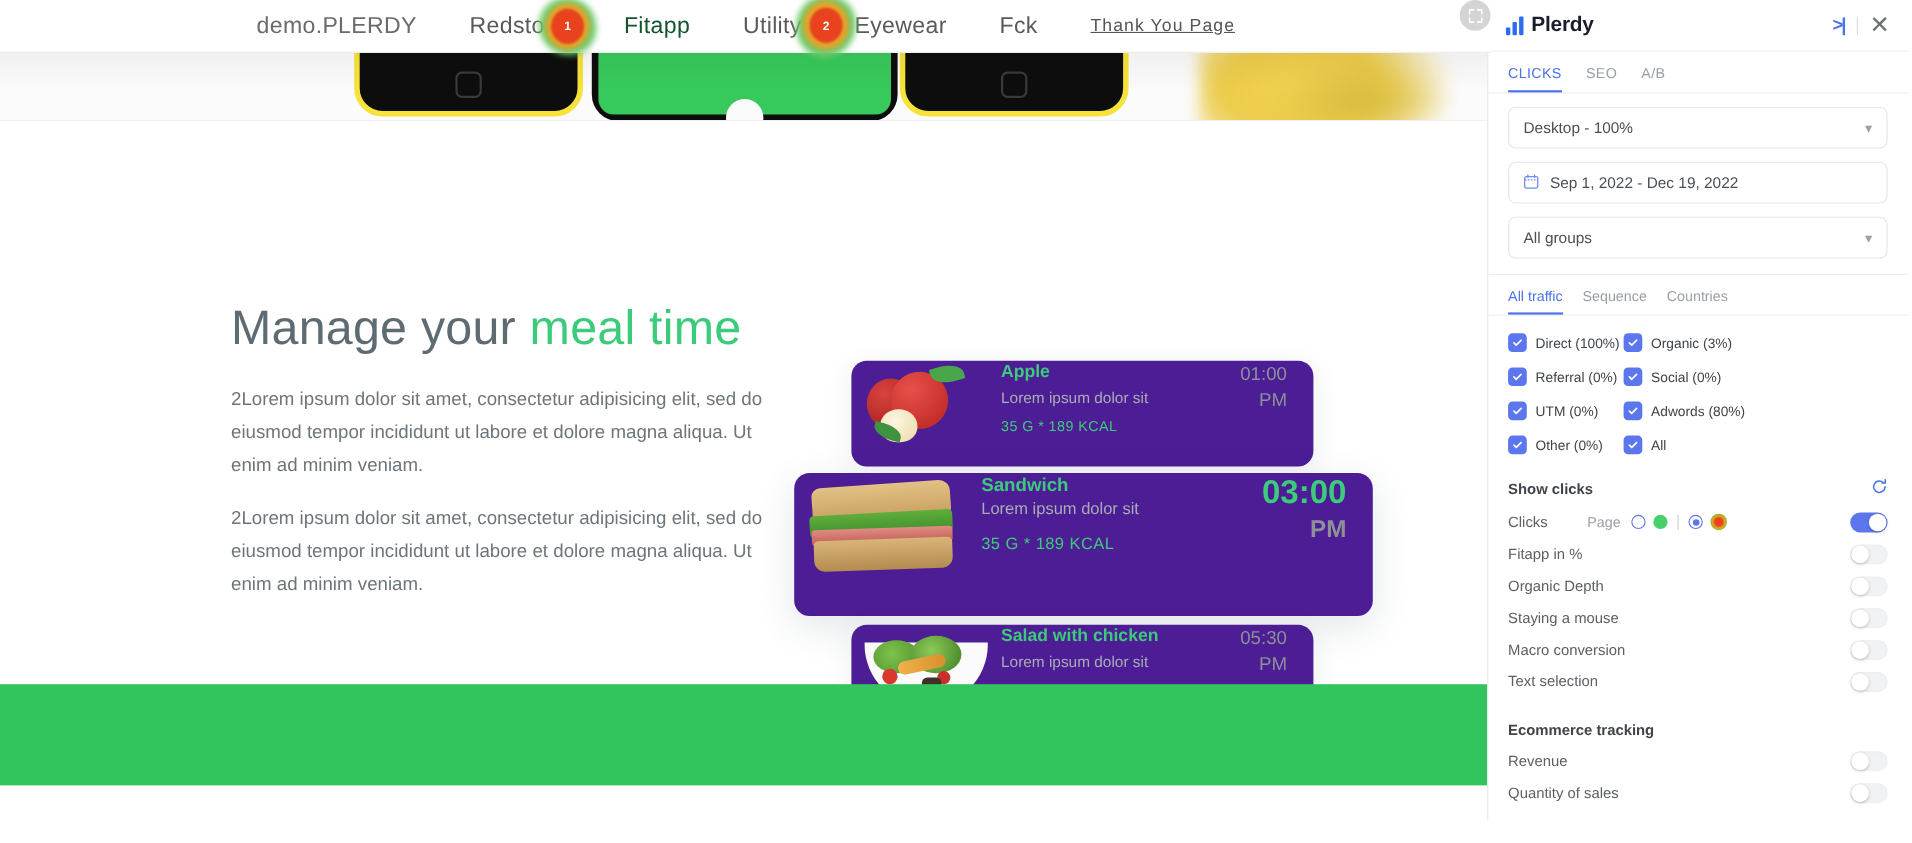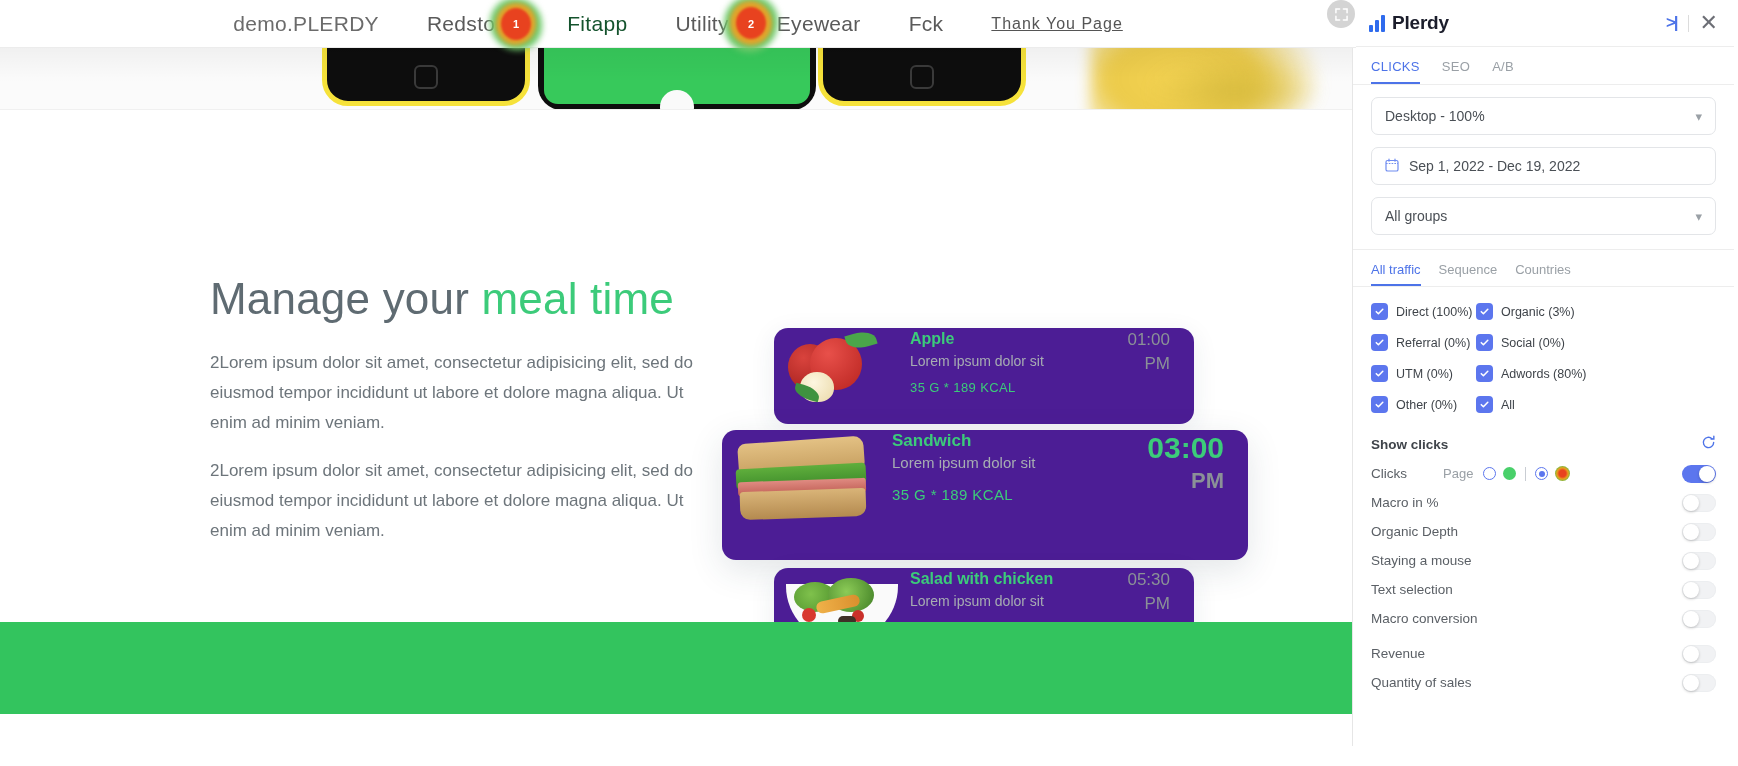--- a/index.html
+++ b/index.html
@@ -568,50 +568,53 @@
             <i></i>
           </span>
         <span class="heat-ic"></span>
       </span>
       <span class="toggle on">
           <i></i>
         </span>
     </div>
 
     <div class="row">
-      <span>Macro in %</span>
+      <span>Fitapp in %</span>
       <span class="toggle">
           <i></i>
         </span>
     </div>
     <div class="row">
       <span>Organic Depth</span>
       <span class="toggle">
           <i></i>
         </span>
     </div>
     <div class="row">
       <span>Staying a mouse</span>
       <span class="toggle">
           <i></i>
         </span>
     </div>
     <div class="row">
+      <span>Macro conversion</span>
+      <span class="toggle">
+          <i></i>
+        </span>
+    </div>
+    <div class="row">
       <span>Text selection</span>
       <span class="toggle">
           <i></i>
         </span>
     </div>
-    <div class="row">
-      <span>Macro conversion</span>
-      <span class="toggle">
-          <i></i>
-        </span>
-    </div>
-
+
+    <div class="sec-title" style="margin-top:22px;">
+      <span>Ecommerce tracking</span>
+    </div>
 
     <div class="row" style="margin-top:6px;">
       <span>Revenue</span>
       <span class="toggle">
           <i></i>
         </span>
     </div>
     <div class="row">
       <span>Quantity of sales</span>
       <span class="toggle">

